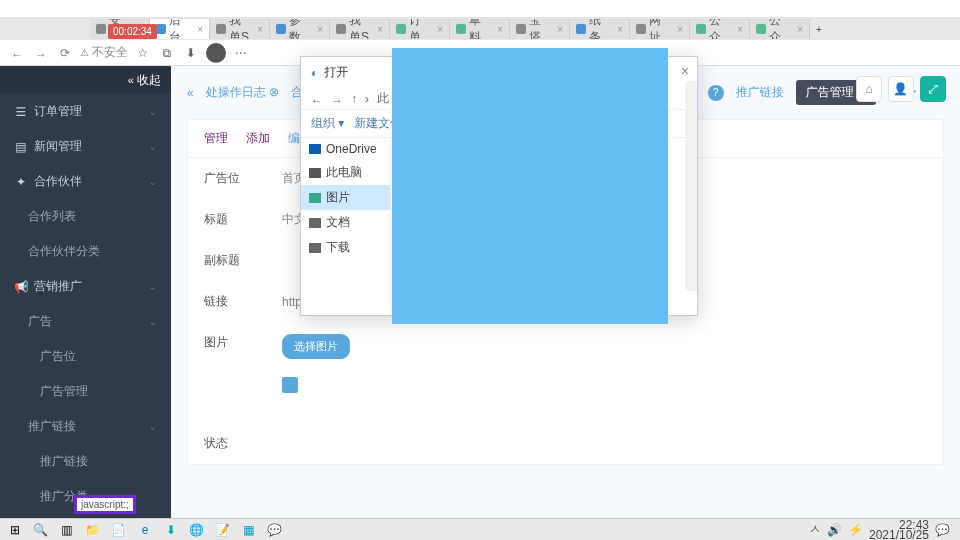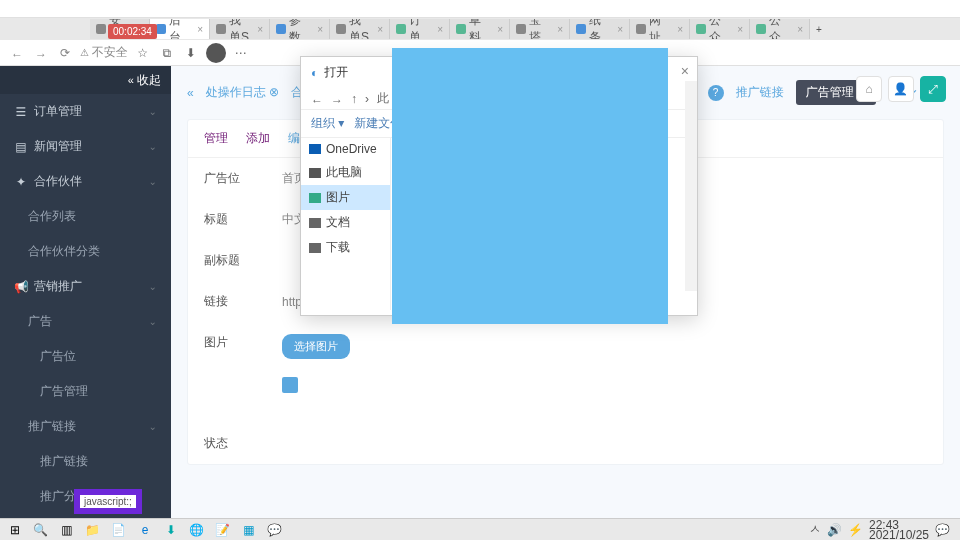--- a/index.html
+++ b/index.html
@@ -56,21 +56,21 @@
 .dlg-item.sel{background:#cde8ff}
 .di-icon{width:12px;height:10px;display:inline-block}
 .dlg-main{flex:1;background:#fff}
 .dlg-foot{padding:6px 10px;display:flex;align-items:center;gap:6px;border-top:1px solid #eee;font-size:11px;color:#555}
 .dlg-sel{border:1px solid #ccc;padding:2px 6px;font-size:11px;color:#666;width:60px}
 .preview-pane{position:absolute;left:392px;top:48px;width:276px;height:276px;background:#66bff2;z-index:21}
 .scroll-area{position:absolute;right:0;top:24px;bottom:24px;width:12px;background:#f2f2f2}
 .taskbar{position:absolute;left:0;right:0;bottom:0;height:22px;background:#e9e9e9;border-top:1px solid #ccc;display:flex;align-items:center;padding:0 4px;gap:4px}
 .task-icon{width:22px;height:18px;display:flex;align-items:center;justify-content:center;font-size:12px;cursor:pointer}
 .tray{margin-left:auto;display:flex;align-items:center;gap:6px;color:#444;font-size:10px;padding-right:6px}
-.js-hint{position:absolute;left:74px;bottom:26px;background:#fff;border:6px solid #6d28d9;padding:1px 4px;font-size:10px;color:#555;z-index:30}
+.js-hint{position:absolute;left:74px;bottom:26px;background:#fff;border:3px solid #6d28d9;padding:1px 4px;font-size:10px;color:#555;z-index:30}
 </style>
 </head>
 <body>
 
 <div class="titlebar"></div>
 
 <div class="tabs-bar">
   <div class="tab">
       <span class="fav"></span>
       <span>安信</span>
@@ -320,19 +320,19 @@
   <div class="task-icon" style="color:#0078d4">e</div>
   <div class="task-icon" style="color:#0aa">⬇</div>
   <div class="task-icon">🌐</div>
   <div class="task-icon">📝</div>
   <div class="task-icon" style="color:#09c">▦</div>
   <div class="task-icon" style="color:#3a3">💬</div>
   <div class="tray">
     <span>ㅅ</span>
     <span>🔊</span>
     <span>⚡</span>
-    <div style="line-height:10px">
+    <div style="text-align:right;line-height:10px">
       <div>22:43</div>
       <div>2021/10/25</div>
     </div>
     <span>💬</span>
   </div>
 </div>
 
 </body></html>

